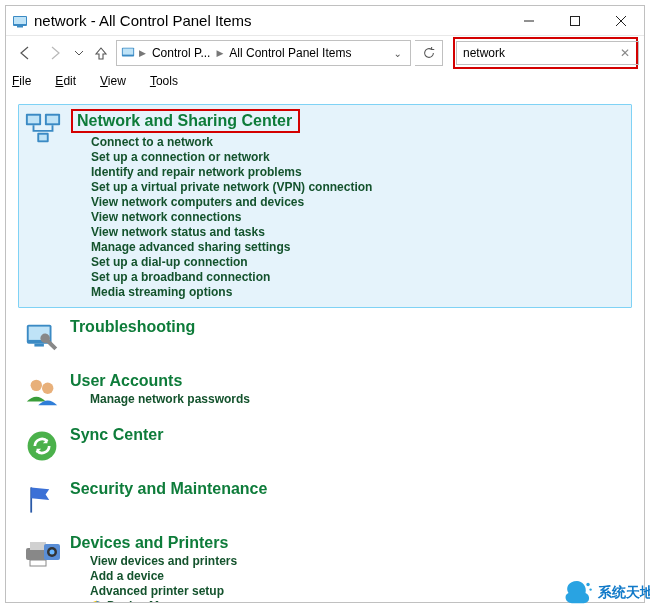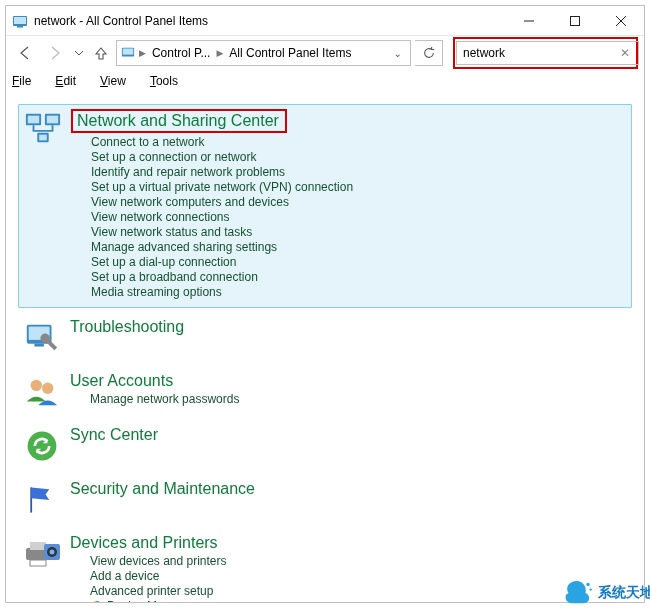--- a/index.html
+++ b/index.html
@@ -3,21 +3,21 @@
 <meta charset="utf-8">
 <style>
   * { margin:0; padding:0; box-sizing:border-box; font-family:"Segoe UI",Tahoma,sans-serif; }
   body { background:#fff; width:650px; height:608px; overflow:hidden; position:relative; }
 
   .frame { position:absolute; left:5px; top:5px; right:5px; bottom:5px; border:1px solid #c0c0c0; background:#fff; display:flex; flex-direction:column; }
 
   
   .titlebar { height:30px; display:flex; align-items:center; padding-left:6px; border-bottom:1px solid #e8e8e8; }
   .titlebar .icon { width:16px; height:16px; margin-right:6px; }
-  .title-text { font-size:12px; color:#000; flex:0 0 auto; }
+  .title-text { font-size:15px; color:#000; flex:0 0 auto; }
   .title-spacer { flex:1; }
   .win-btn { width:46px; height:30px; display:flex; align-items:center; justify-content:center; }
   .win-btn svg { stroke:#222; }
 
   
   .navbar { height:34px; display:flex; align-items:center; padding:0 6px; gap:4px; }
   .nav-arrow { width:26px; height:28px; display:flex; align-items:center; justify-content:center; }
   .nav-arrow svg { stroke:#555; fill:none; }
   .nav-arrow.disabled svg { stroke:#b8b8b8; }
   .dropdown-caret { width:14px; display:flex; align-items:center; justify-content:center; }
@@ -33,21 +33,21 @@
   .searchbox { flex:1; height:24px; border:1px solid #c0c0c0; display:flex; align-items:center; padding:0 6px; font-size:12px; }
   .searchbox input { border:none; outline:none; flex:1; font-size:12px; }
   .searchbox .clear { color:#888; font-size:12px; padding:0 2px; }
 
   
   .menubar { height:22px; display:flex; align-items:center; padding:0 6px; gap:24px; font-size:12px; color:#000; }
   .menubar span u { text-decoration:underline; }
 
   
   .content { flex:1; overflow:auto; padding:12px 16px 14px 16px; }
-  .group { display:flex; align-items:flex-start; margin-bottom:14px; }
+  .group { display:flex; align-items:flex-start; margin-bottom:14px;font-weight:bold; }
   .group.selected { background:#e5f3fb; border:1px solid #7fd2f5; border-radius:1px; padding:4px 4px 8px 4px; margin-left:-4px; margin-right:-4px; margin-bottom:10px; }
   .group-icon { width:40px; height:40px; flex:0 0 40px; margin-right:8px; display:flex; align-items:center; justify-content:center; }
   .group-body { flex:1; }
   .group-title { font-size:16px; color:#0e7c3a; margin-bottom:2px; }
   .highlight-title { border:2px solid #d40000; display:inline-block; padding:1px 6px 1px 4px; }
   .links { display:flex; flex-direction:column; gap:1px; }
   .link { font-size:12px; color:#14532d; text-decoration:none; display:flex; align-items:center; gap:4px;margin-left:20px; }
   .shield { width:13px; height:13px; }
 
   

